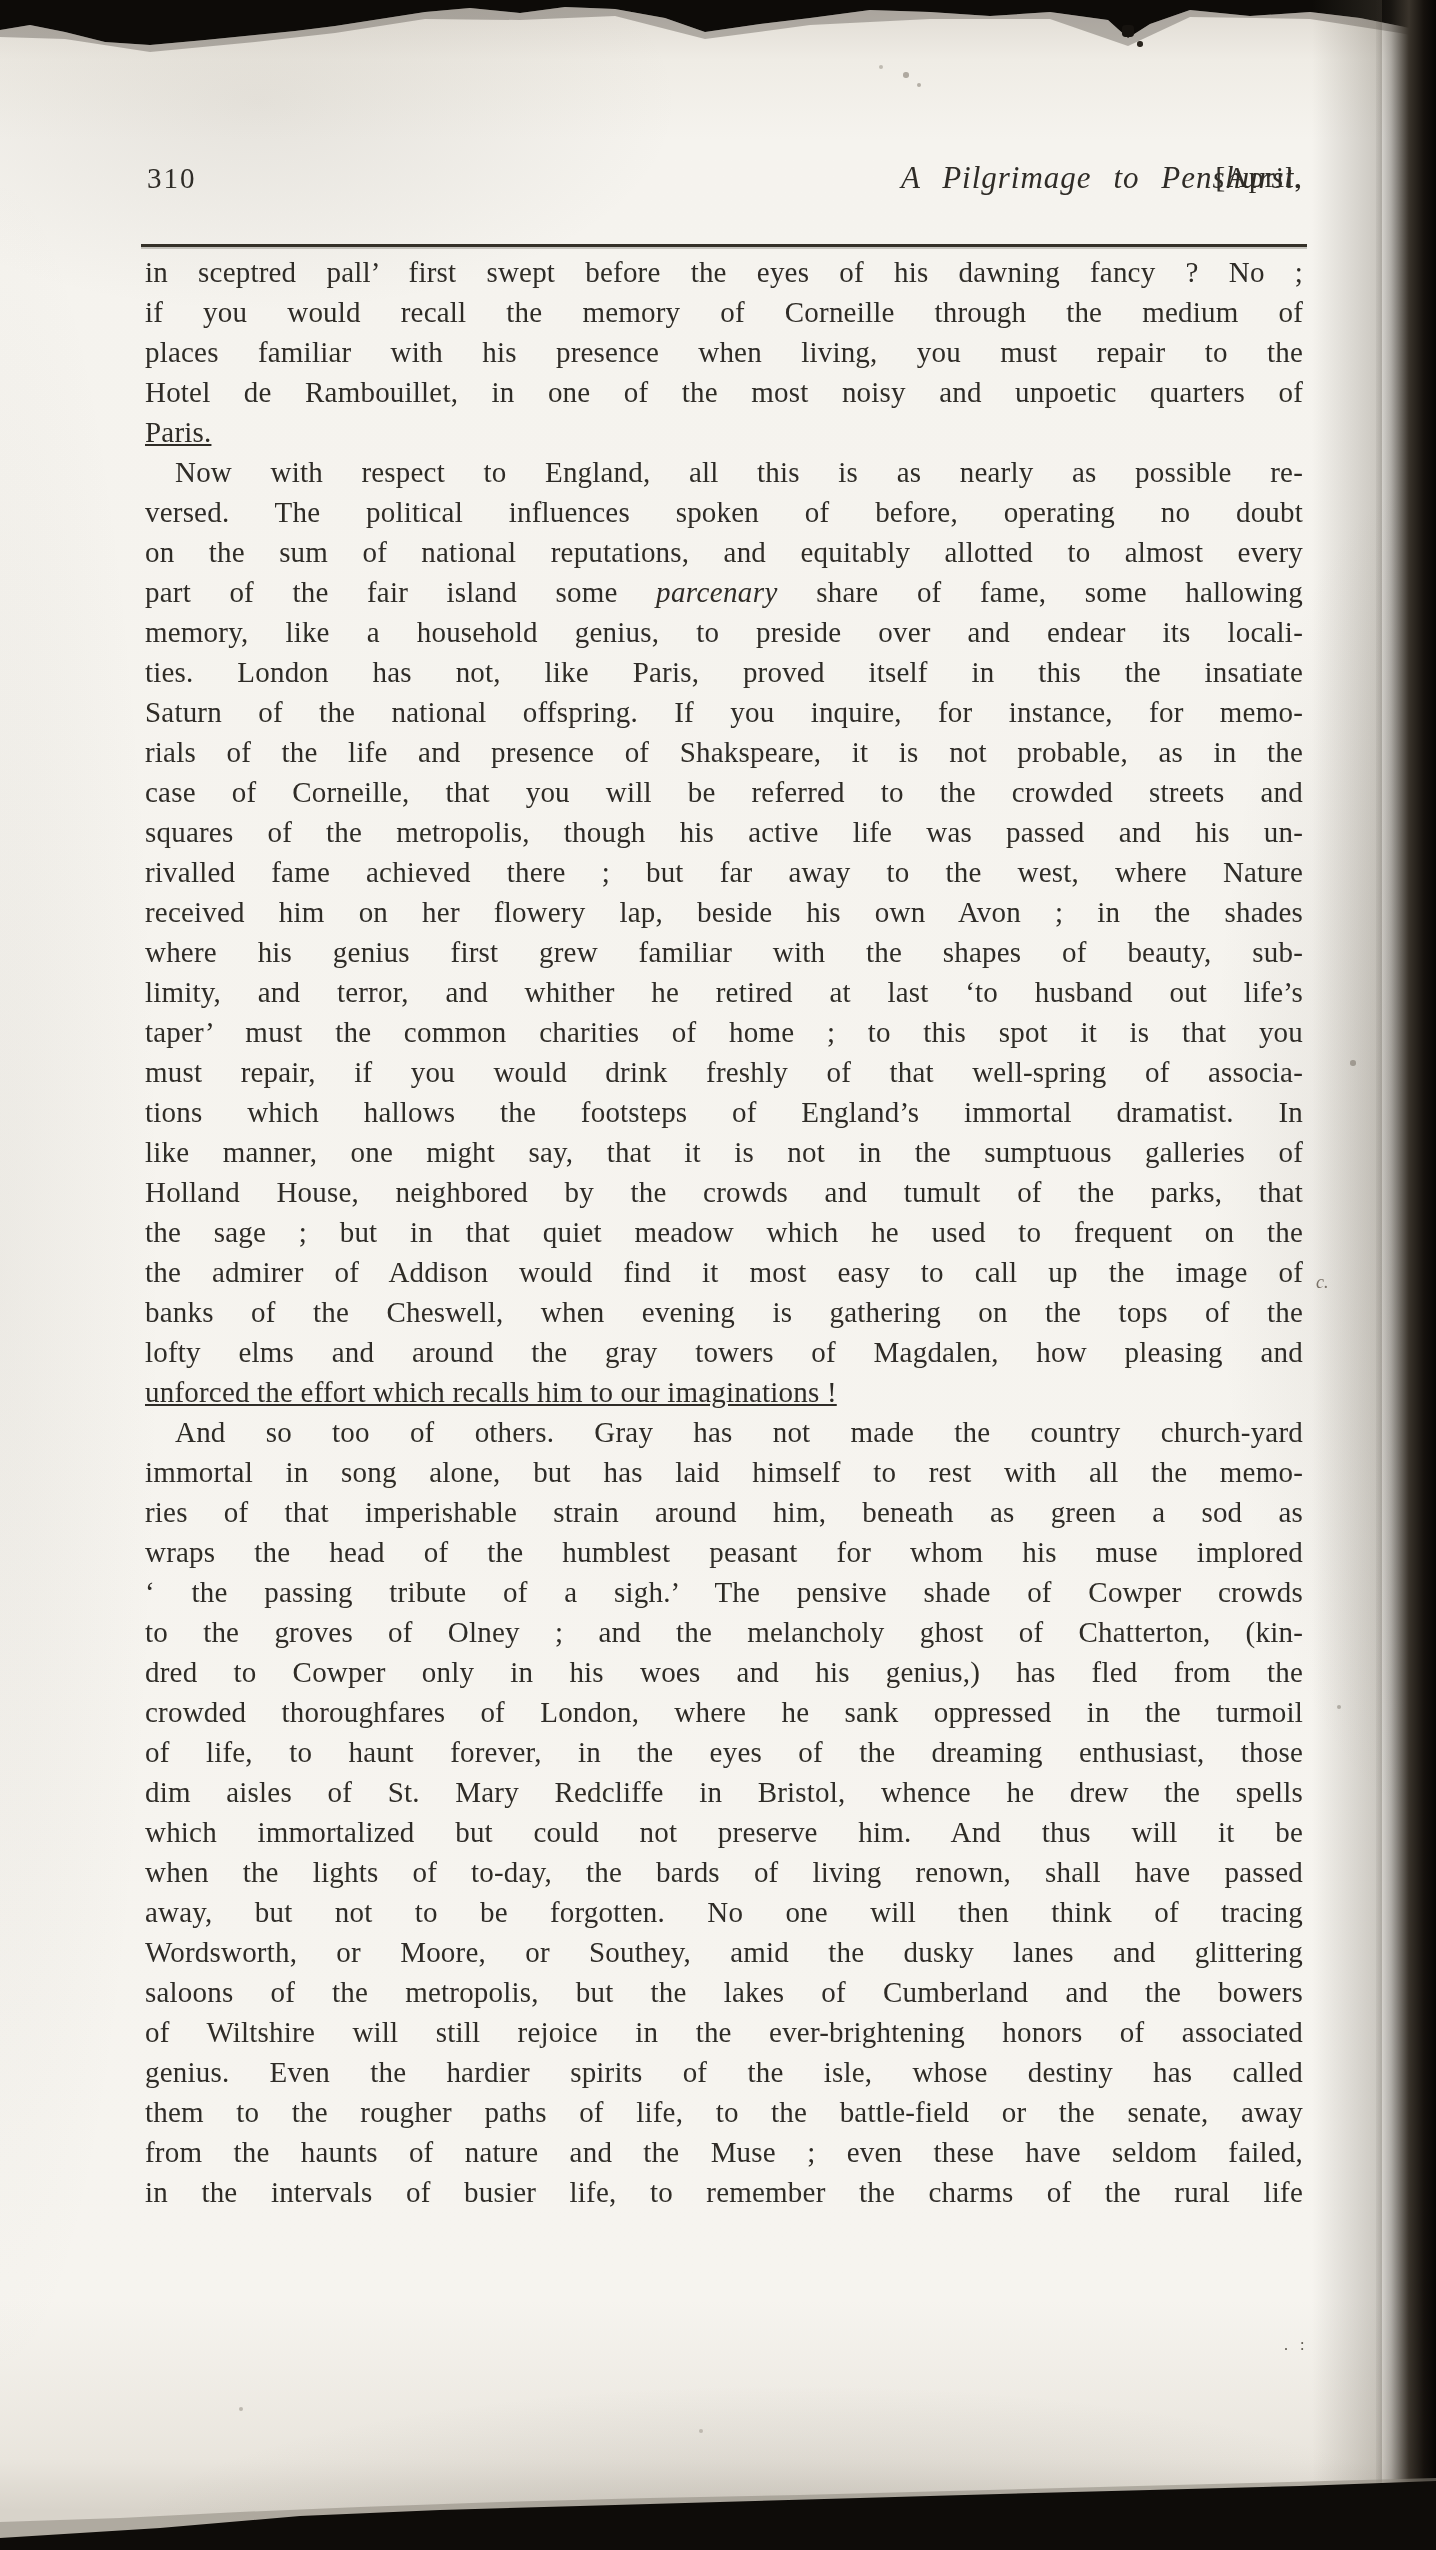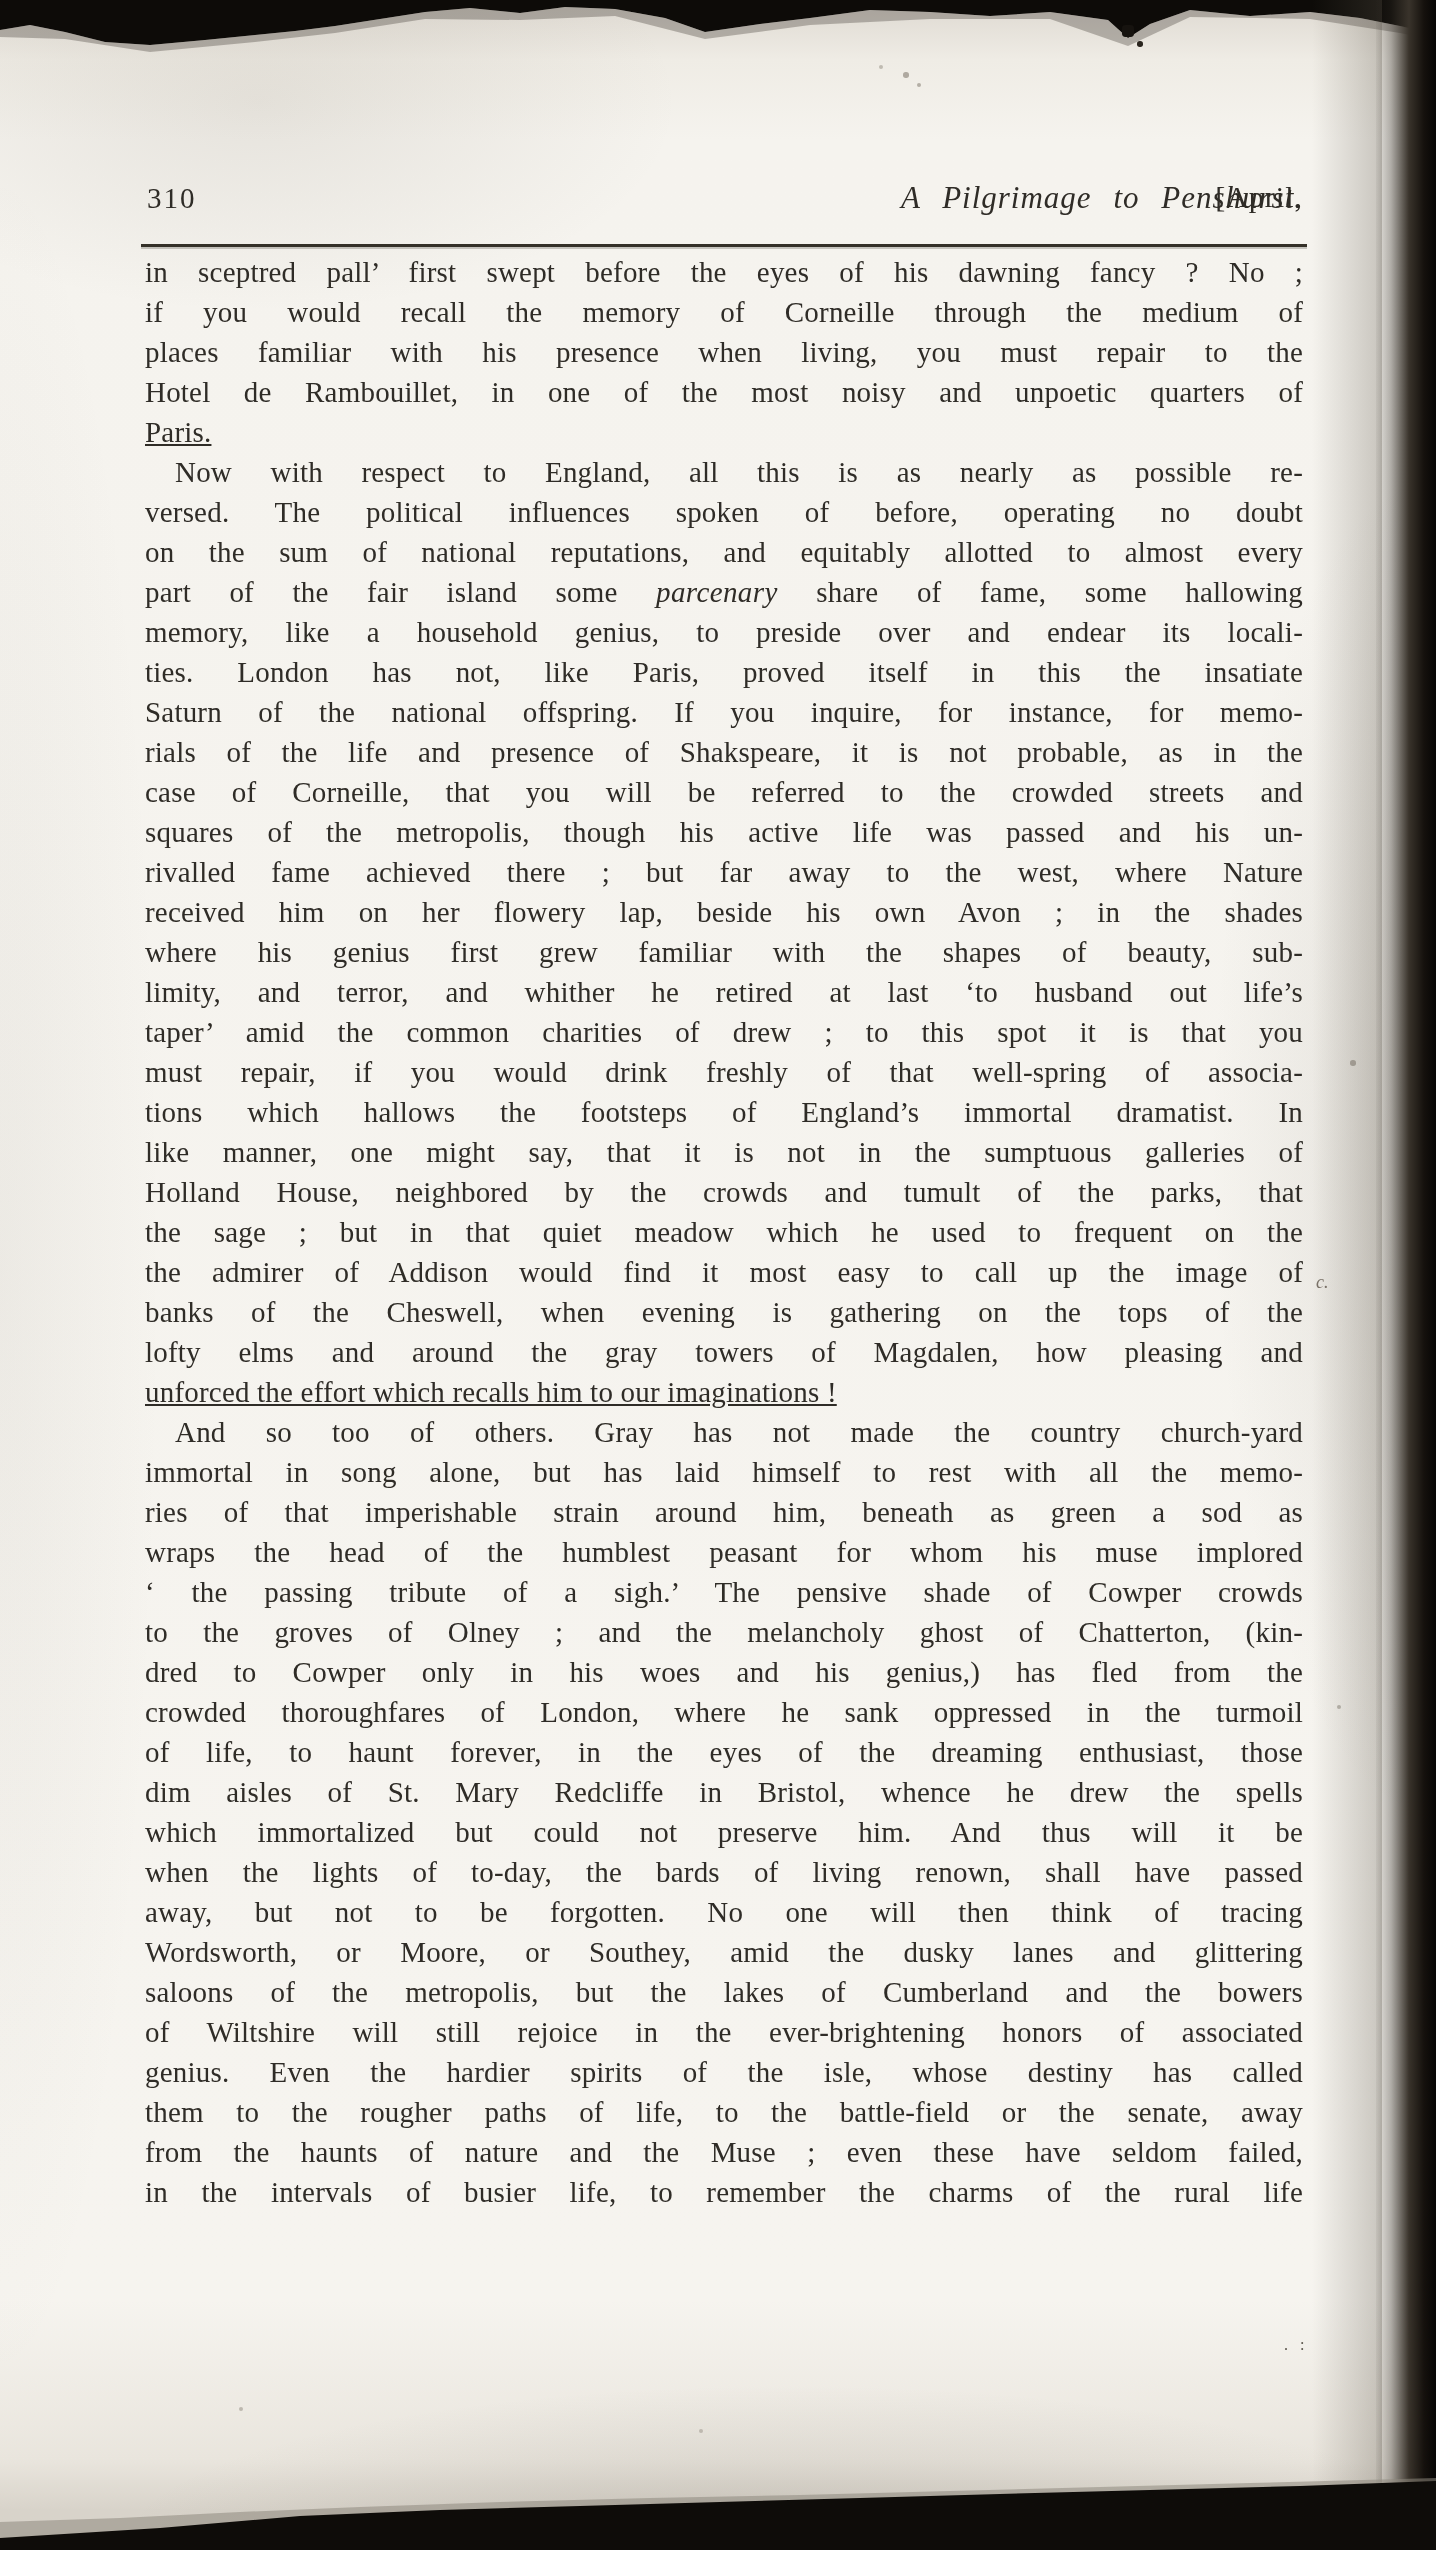--- a/index.html
+++ b/index.html
@@ -25,21 +25,21 @@
   .bottom-edge { position:absolute; bottom:0; left:0; }
   .right-soft {
     position:absolute; top:0; right:54px; width:70px; height:100%;
     background:linear-gradient(to right, rgba(95,88,76,0) 0%, rgba(95,88,76,0.30) 100%);
   }
   .right-band {
     position:absolute; top:0; right:0; width:60px; height:100%;
     background:linear-gradient(to right, rgba(46,41,35,0.05) 0%, rgba(46,41,35,0.35) 25%, #39332b 55%, #15110d 80%, #060504 100%);
   }
   .header {
-    position:absolute; left:145px; top:180px; width:1158px; height:42px;
+    position:absolute; left:145px; top:160px; width:1158px; height:42px;
     color:#2f2c27;
   }
   .pnum { position:absolute; left:2px; top:2px; font-size:29px; letter-spacing:2px; }
   .ptitle {
     position:absolute; left:0; right:0; top:0; text-align:right;
     font-style:italic; font-size:31px; word-spacing:13px; letter-spacing:1px;
   }
   .pissue { position:absolute; right:0; top:0; font-size:30px; letter-spacing:1px;margin-left:38px; }
   .rule {
     position:absolute; left:141px; top:244px; width:1166px; height:3px;
@@ -120,21 +120,21 @@
         <div class="line">memory, like a household genius, to preside over and endear its locali-</div>
         <div class="line">ties.  London has not, like Paris, proved itself in this the insatiate</div>
         <div class="line">Saturn of the national offspring.  If you inquire, for instance, for memo-</div>
         <div class="line">rials of the life and presence of Shakspeare, it is not probable, as in the</div>
         <div class="line">case of Corneille, that you will be referred to the crowded streets and</div>
         <div class="line">squares of the metropolis, though his active life was passed and his un-</div>
         <div class="line">rivalled fame achieved there ; but far away to the west, where Nature</div>
         <div class="line">received him on her flowery lap, beside his own Avon ; in the shades</div>
         <div class="line">where his genius first grew familiar with the shapes of beauty, sub-</div>
         <div class="line">limity, and terror, and whither he retired at last ‘to husband out life’s</div>
-        <div class="line">taper’ amid the common charities of drew ; to this spot it is that you</div>
+        <div class="line">taper’ must the common charities of home ; to this spot it is that you</div>
         <div class="line">must repair, if you would drink freshly of that well-spring of associa-</div>
         <div class="line">tions which hallows the footsteps of England’s immortal dramatist.  In</div>
         <div class="line">like manner, one might say, that it is not in the sumptuous galleries of</div>
         <div class="line">Holland House, neighbored by the crowds and tumult of the parks, that</div>
         <div class="line">the sage ; but in that quiet meadow which he used to frequent on the</div>
         <div class="line">the admirer of Addison would find it most easy to call up the image of</div>
         <div class="line">banks of the Cheswell, when evening is gathering on the tops of the</div>
         <div class="line">lofty elms and around the gray towers of Magdalen, how pleasing and</div>
         <div class="line flush">unforced the effort which recalls him to our imaginations !</div>
       </div>

